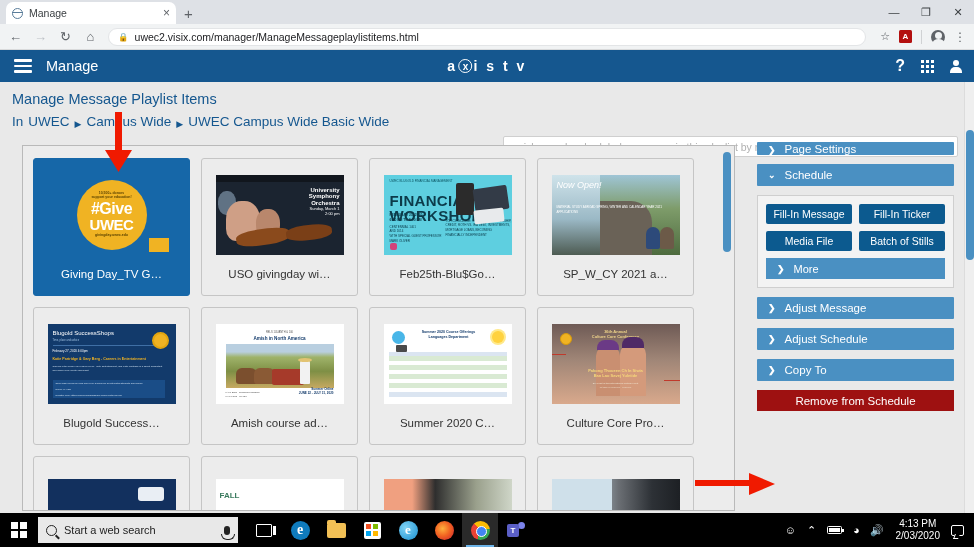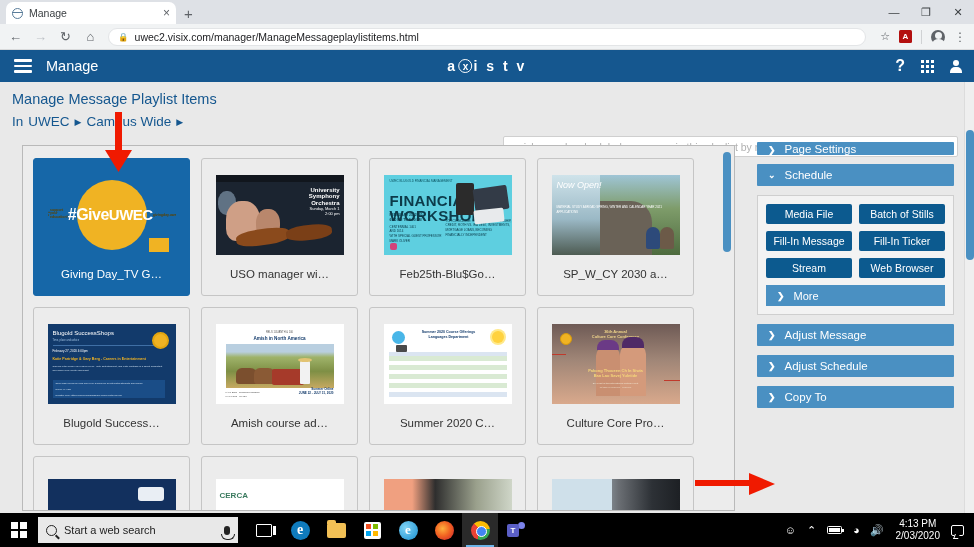--- a/index.html
+++ b/index.html
@@ -90,21 +90,21 @@
   .gridico i { width:3px; height:3px; background:#fff; display:block; }
   .userico { width:12px; height:13px; position:relative; cursor:pointer; }
   .userico::before { content:""; position:absolute; left:3px; top:0; width:6px; height:6px;
     border-radius:50%; background:#fff; }
   .userico::after { content:""; position:absolute; left:0; top:7px; width:12px; height:6px;
     border-radius:5px 5px 0 0; background:#fff; }
 
   .pagehead { padding:9px 8px 0 12px; position:relative; }
   .pagetitle { color:#15578f; font-size:14.5px; }
   .crumbs { margin-top:7px; font-size:13.5px; color:#15578f; display:flex;
-    align-items:center; gap:5px; }
+    align-items:flex-end; gap:5px; }
   .crumbs .sep { color:#15578f; font-size:9px; }
   .crumbs a { color:#15578f; text-decoration:none; cursor:pointer; }
 
   .searchbox {
     position:absolute; left:503px; top:86px; width:455px; height:21px;
     border:1px solid #cfcfcf; background:#fff; border-radius:2px;
     font-size:10.5px; color:#aaa; padding:0 8px; font-family:"Liberation Sans",sans-serif;
   }
   .searchbox::placeholder { color:#b1b1b1; }
 
@@ -123,21 +123,21 @@
   .card.sel { background:#1667a8; border-color:#1667a8; }
   .card .thumb { width:128px; height:80px; background:#fff; overflow:hidden;
     display:flex; align-items:center; justify-content:center; position:relative; }
   .card .cap { margin-top:13px; font-size:11.5px; color:#333; white-space:nowrap; }
   .card.sel .cap { color:#fff; }
 
   
   .t-give { width:128px; height:80px; background:#1667a8; display:flex;
     align-items:center; justify-content:center; }
   .t-give .circ { width:70px; height:70px; border-radius:50%; background:#f0b323;
-    display:flex; flex-direction:row; align-items:center; justify-content:center;
+    display:flex; flex-direction:column; align-items:center; justify-content:center;
     color:#fff; font-weight:bold; line-height:1; position:relative; }
   .t-give .c1 { font-size:3.5px; color:#5b4300; margin-bottom:1px; }
   .t-give .c2 { font-size:16px; letter-spacing:-0.5px; }
   .t-give .c3 { font-size:15px; letter-spacing:-0.5px; }
   .t-give .c4 { font-size:3.5px; color:#5b4300; margin-top:2px; }
   .t-give .tagbox { position:absolute; right:-22px; bottom:-2px; width:20px; height:14px;
     background:#f0b323; }
 
   .t-uso { width:128px; height:80px; background:#1b2430; position:relative; }
   .t-uso .band { position:absolute; left:0; top:0; width:100%; height:7px; background:#11161d; }
@@ -469,20 +469,21 @@
       </div>
 
       <div class="pagehead">
         <div class="pagetitle">Manage Message Playlist Items</div>
         <div class="crumbs">
           <span>In</span>
           <a>UWEC</a>
           <span class="sep">▶</span>
           <a>Campus Wide</a>
           <span class="sep">▶</span>
+          <a>UWEC Campus Wide Basic Wide</a>
         </div>
       </div>
 
       <input class="searchbox" type="text" placeholder="quick search scheduled messages in this playlist by name" style="">
 
       <div class="gridpanel">
         <div class="cards">
 
           <div class="card sel">
             <div class="thumb">
@@ -511,21 +512,21 @@
                   <div class="vio2"></div>
                 <div class="txt">
                   <div>University</div>
                   <div>Symphony</div>
                   <div>Orchestra</div>
                   <div class="sm">Sunday, March 1</div>
                   <div class="sm">2:00 pm</div>
                 </div>
               </div>
             </div>
-            <div class="cap">USO manager wi…</div>
+            <div class="cap">USO givingday wi…</div>
           </div>
 
           <div class="card">
             <div class="thumb">
               <div class="t-fin">
                 <div class="hd">UWEC BLUGOLD FINANCIAL MANAGEMENT</div>
                 <div class="h1">
                   <div>FINANCIAL</div>
                   <div>WORKSHOPS</div>
                 </div>
@@ -554,21 +555,21 @@
               <div class="t-sp">
                 <div class="cliff"></div>
                   <div class="rock"></div>
                 <div class="ppl1"></div>
                   <div class="ppl2"></div>
                 <div class="left"></div>
                 <div class="script">Now Open!</div>
                 <div class="lt">MATERIAL STUDY ABROAD SPRING, WINTER AND CALENDAR YEAR 2021 APPLICATIONS</div>
               </div>
             </div>
-            <div class="cap">SP_W_CY 2030 a…</div>
+            <div class="cap">SP_W_CY 2021 a…</div>
           </div>
 
           <div class="card">
             <div class="thumb">
               <div class="t-blu">
                 <div class="h"><span>Blugold</span>
                   <span>SuccessShops</span></div>
                 <div class="s1">Time, place and advice</div>
                 <div class="ln"></div>
                 <div class="d">February 27, 2020 4:00pm</div>
@@ -670,21 +671,21 @@
               <div class="t-r3a">
                   <div class="w"></div>
                   <div class="t"></div>
                 </div>
             </div>
             <div class="cap"></div>
           </div>
           <div class="card">
             <div class="thumb">
               <div class="t-r3b">
-                  <div class="cer">CERCA</div>
+                  <div class="cer">FALL</div>
                 </div>
             </div>
             <div class="cap"></div>
           </div>
           <div class="card">
             <div class="thumb">
               <div class="t-r3c"></div>
             </div>
             <div class="cap"></div>
           </div>
@@ -709,30 +710,26 @@
           <span>Page Settings</span>
         </div>
 
         <div class="sec-hd">
           <span class="chev">⌄</span>
           <span>Schedule</span>
         </div>
 
         <div class="sched-box">
           <div class="btnrow">
+            <button class="bluebtn half">Fill-In Message</button>
+            <button class="bluebtn half">Fill-In Ticker</button>
+          </div>
+          <div class="btnrow">
             <button class="bluebtn half">Media File</button>
             <button class="bluebtn half">Batch of Stills</button>
-          </div>
-          <div class="btnrow">
-            <button class="bluebtn half">Fill-In Message</button>
-            <button class="bluebtn half">Fill-In Ticker</button>
-          </div>
-          <div class="btnrow">
-            <button class="bluebtn half">Stream</button>
-            <button class="bluebtn half">Web Browser</button>
           </div>
           <button class="morebtn">
             <span class="chev">❯</span>
             <span>More</span>
           </button>
         </div>
 
         <div class="sec-gap"></div>
 
         <div class="sec-hd">
@@ -741,20 +738,21 @@
         </div>
         <div class="sec-hd">
           <span class="chev">❯</span>
           <span>Adjust Schedule</span>
         </div>
         <div class="sec-hd">
           <span class="chev">❯</span>
           <span>Copy To</span>
         </div>
 
+        <button class="redbtn">Remove from Schedule</button>
       </div>
 
       <div class="page-scroll">
         <div class="page-thumb"></div>
       </div>
 
     </div>
   </div>
 
   <svg class="ann arrow-down" width="40" height="62">

